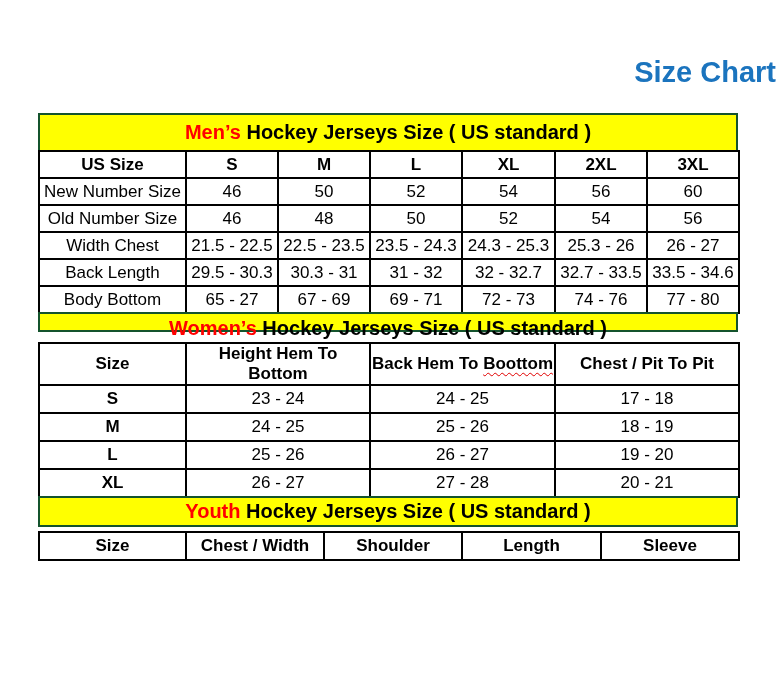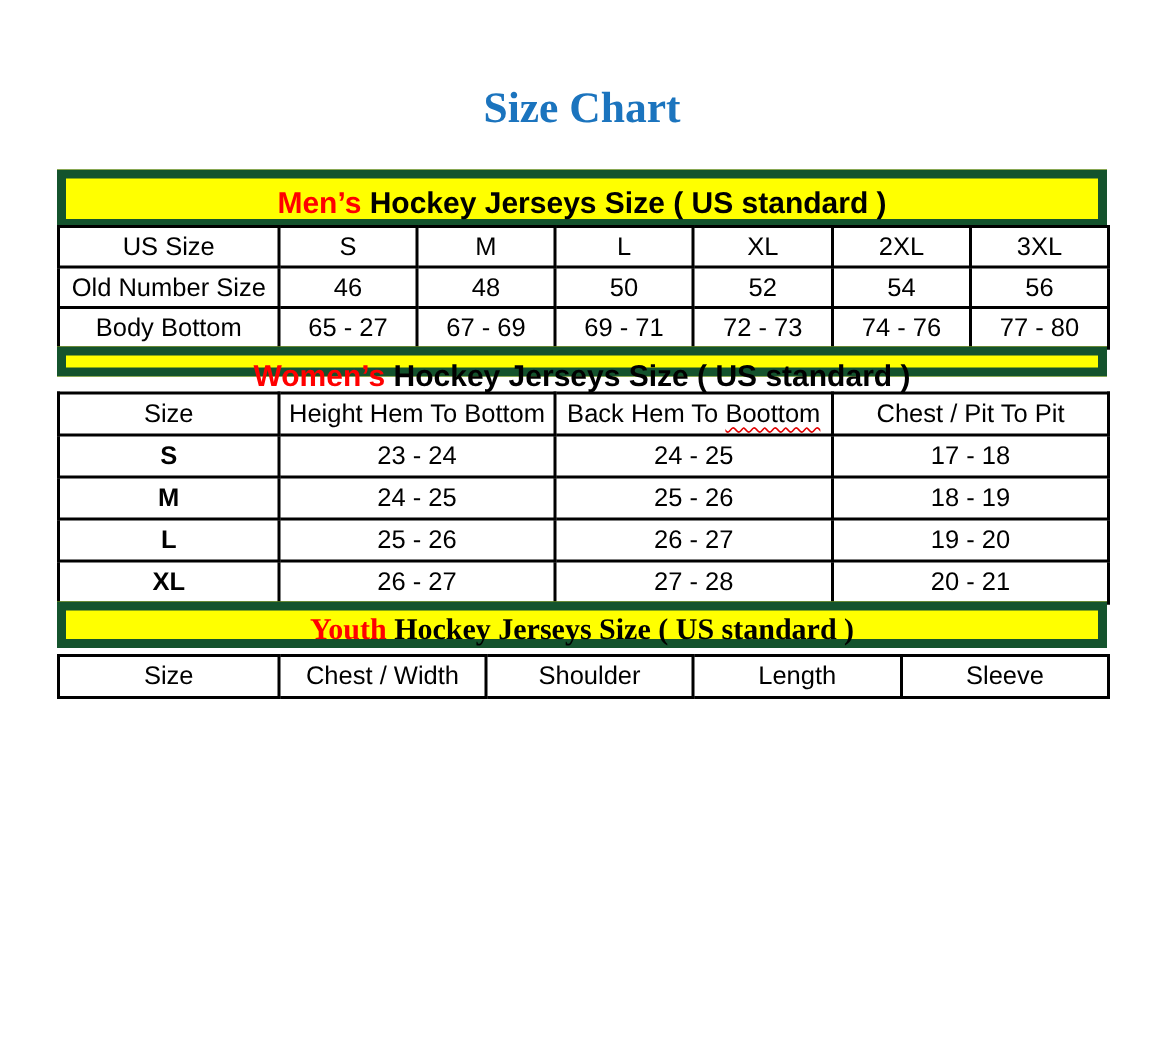--- a/index.html
+++ b/index.html
@@ -6,62 +6,61 @@
   body {
     width: 776px;
     height: 692px;
     background: #ffffff;
     font-family: "Liberation Sans", sans-serif;
     color: #000000;
     overflow: hidden;
   }
   .page-title {
     padding-top: 56px;
-    text-align: center;
+    text-align: right;
     font-size: 29px;
     font-weight: bold;
     color: #1B74BE;
     letter-spacing: 0px;
-    font-family: Liberation Serif, serif;
   }
   .sheet { width: 700px; margin: 24px auto 0 auto; }
 
   .banner {
     box-sizing: border-box;
-    border: 6px solid #14532d;
+    border: 2px solid #14532d;
     background: #FFFF00;
     text-align: center;
     font-weight: bold;
     font-size: 20px;
     white-space: pre;
   }
   .banner .hl { color: #FF0000; }
   .banner-mens   { height: 39px; line-height: 35px; }
   .banner-womens { height: 20px; line-height: 28px; margin-top: -2px; }
-  .banner-youth  { height: 31px; line-height: 27px; margin-top: -2px; font-family: Liberation Serif, serif; }
+  .banner-youth  { height: 31px; line-height: 27px; margin-top: -2px; }
 
   .gap-womens { height: 10px; }
   .gap-youth  { height: 4px; }
 
   table {
     border-collapse: collapse;
     table-layout: fixed;
     width: 700px;
   }
   .t-attach { margin-top: -2px; }
   th, td {
     border: 2px solid #000000;
     text-align: center;
     vertical-align: middle;
     padding: 0;
     font-size: 17px;
     font-weight: normal;
     overflow: hidden;
   }
-  thead th { font-weight: normal; }
+  thead th { font-weight: bold; }
   table.mens th, table.mens td { height: 25px; }
   table.womens th, table.womens td,
   table.youth th, table.youth td { height: 26px; }
   table.womens td.row-label, table.youth td.row-label { font-weight: bold; }
   .wavy {
     text-decoration: underline wavy #E00000;
     text-decoration-thickness: 1px;
     text-underline-offset: 3px;
     text-decoration-skip-ink: none;
   }
@@ -91,27 +90,54 @@
         <th>S</th>
         <th>M</th>
         <th>L</th>
         <th>XL</th>
         <th>2XL</th>
         <th>3XL</th>
       </tr>
     </thead>
     <tbody>
         <tr>
+          <td class="row-label">New Number Size</td>
+          <td>46</td>
+          <td>50</td>
+          <td>52</td>
+          <td>54</td>
+          <td>56</td>
+          <td>60</td>
+        </tr>
+        <tr>
           <td class="row-label">Old Number Size</td>
           <td>46</td>
           <td>48</td>
           <td>50</td>
           <td>52</td>
           <td>54</td>
           <td>56</td>
+        </tr>
+        <tr>
+          <td class="row-label">Width Chest</td>
+          <td>21.5 - 22.5</td>
+          <td>22.5 - 23.5</td>
+          <td>23.5 - 24.3</td>
+          <td>24.3 - 25.3</td>
+          <td>25.3 - 26</td>
+          <td>26 - 27</td>
+        </tr>
+        <tr>
+          <td class="row-label">Back Length</td>
+          <td>29.5 - 30.3</td>
+          <td>30.3 - 31</td>
+          <td>31 - 32</td>
+          <td>32 - 32.7</td>
+          <td>32.7 - 33.5</td>
+          <td>33.5 - 34.6</td>
         </tr>
         <tr>
           <td class="row-label">Body Bottom</td>
           <td>65 - 27</td>
           <td>67 - 69</td>
           <td>69 - 71</td>
           <td>72 - 73</td>
           <td>74 - 76</td>
           <td>77 - 80</td>
         </tr>

